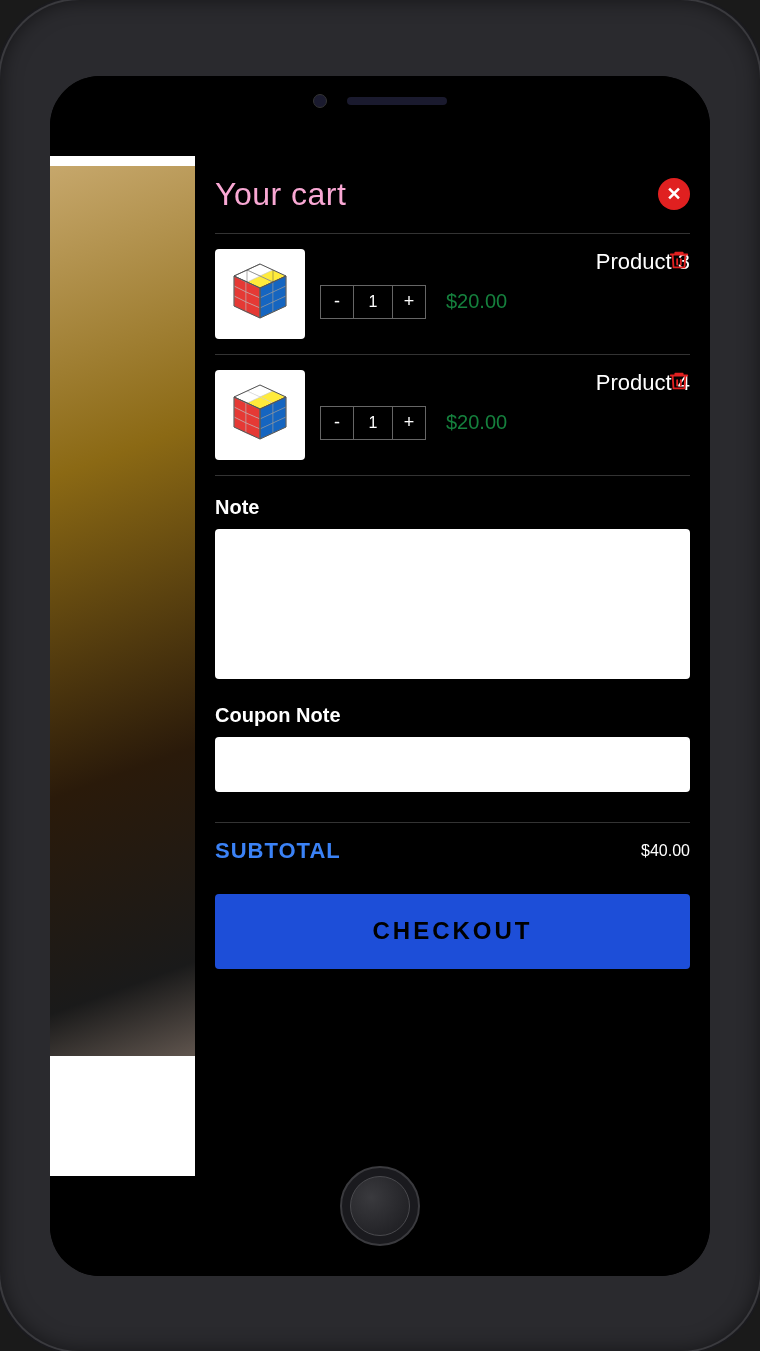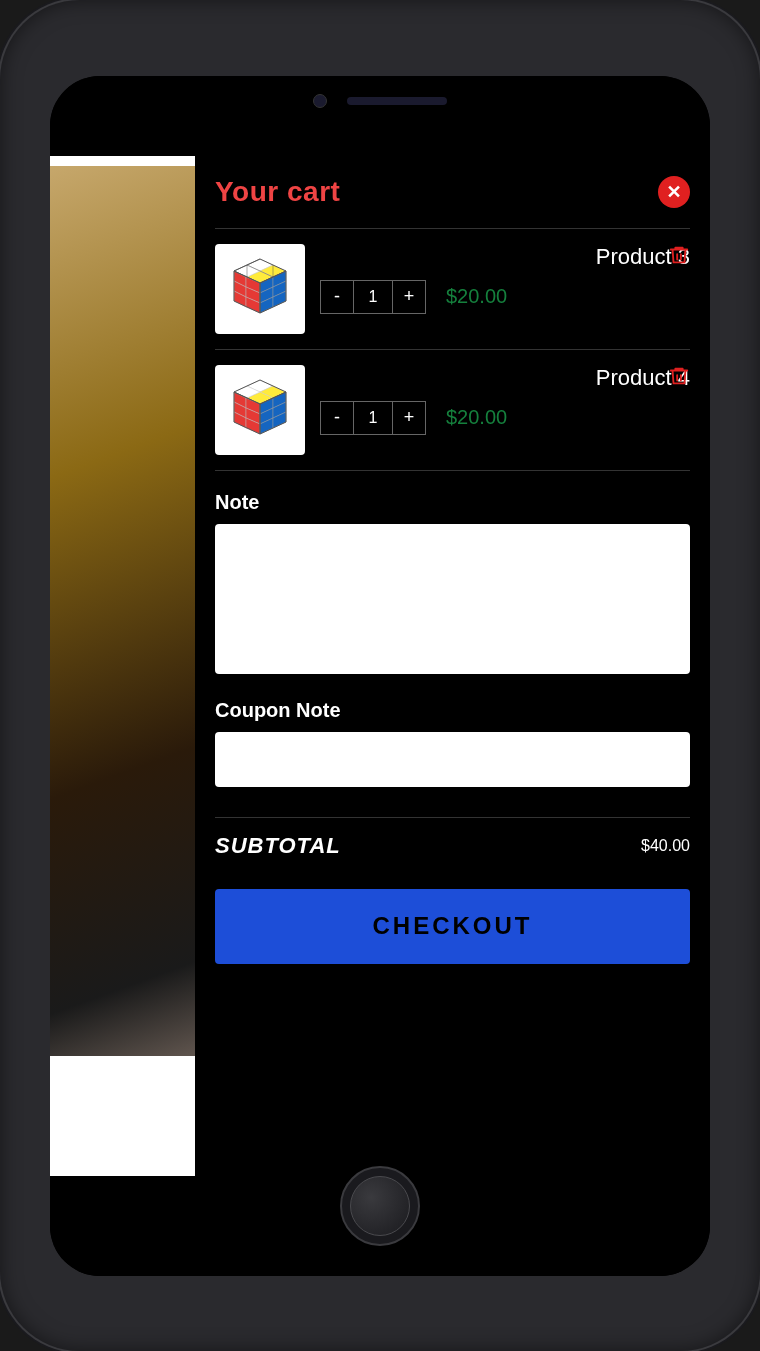--- a/index.html
+++ b/index.html
@@ -124,23 +124,23 @@
 
     
     .cart-header {
       display: flex;
       justify-content: space-between;
       align-items: center;
       margin-bottom: 20px;
     }
 
     .cart-title {
-      color: #ef4444;
-      font-size: 28px;
-      font-weight: 700;
+      color: #f9a8d4;
+      font-size: 32px;
+      font-weight: 400;
       letter-spacing: 0.5px;
     }
 
     .close-btn {
       width: 32px;
       height: 32px;
       background: #e02020;
       border-radius: 50%;
       display: flex;
       align-items: center;
@@ -284,26 +284,25 @@
     .subtotal-row {
       display: flex;
       justify-content: space-between;
       align-items: center;
       padding: 15px 0;
       border-top: 1px solid #333;
       margin-bottom: 15px;
     }
 
     .subtotal-label {
-      color: #ffffff;
+      color: #3b82f6;
       font-size: 22px;
       font-weight: 700;
       letter-spacing: 1px;
       text-transform: uppercase;
-      font-style: italic;
     }
 
     .subtotal-amount {
       color: #fff;
       font-size: 16px;
       font-weight: 400;
     }
 
     .checkout-btn {
       width: 100%;

